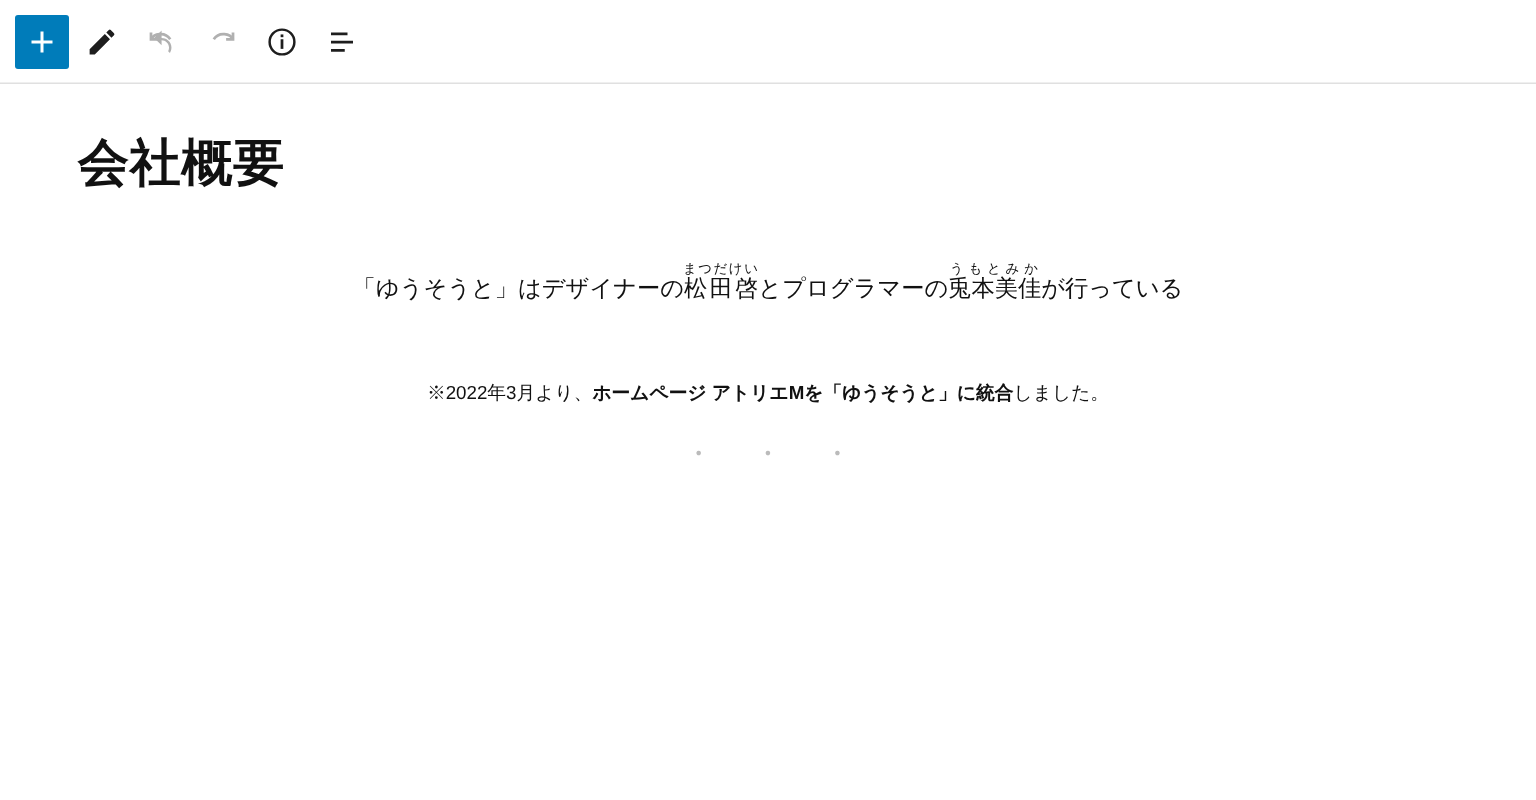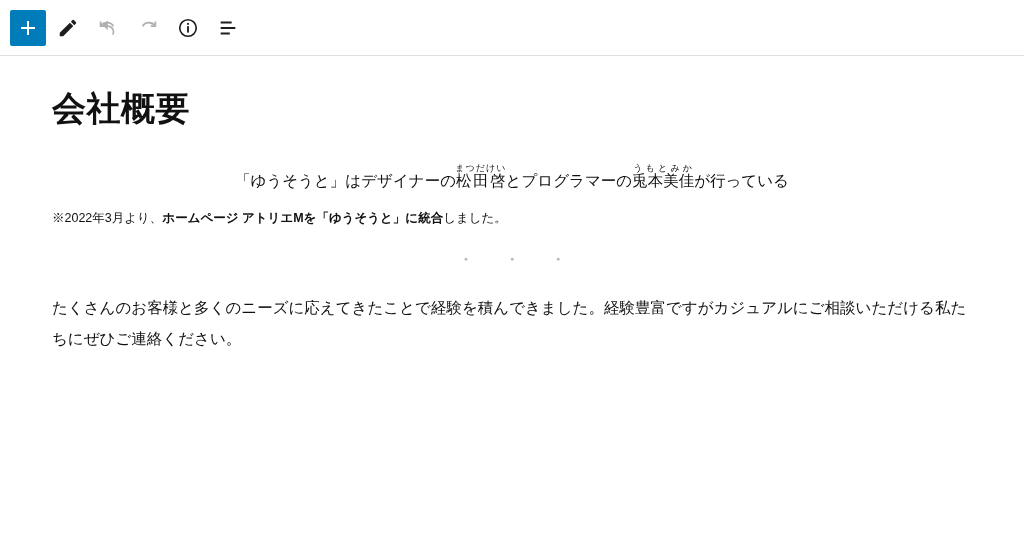--- a/index.html
+++ b/index.html
@@ -34,30 +34,31 @@
   .tb-btn svg { width: 24px; height: 24px; }
   .tb-btn.plain svg, .tb-btn.disabled svg { width: 22px; height: 22px; }
 
   .editor {
     padding: 30px 52px 0 52px;
   }
   .page-title {
     font-size: 34px;
     font-weight: 800;
     letter-spacing: 0.5px;
-    margin-bottom: 31px;
+    margin-bottom: 42px;
   }
   .intro {
     text-align: center;
     font-size: 15.5px;
     line-height: 2.0;
-    margin-bottom: 14px;
+    margin-bottom: 46px;
   }
   .intro ruby rt { font-size: 9px; letter-spacing: 1px; }
   .note {
+    text-align: center;
     font-size: 12.5px;
     margin-bottom: 28px;
   }
   .note .bold { font-weight: 700; }
   .dots {
     text-align: center;
     color: #bbb;
     letter-spacing: 42px;
     font-size: 7px;
     margin-bottom: 30px;
@@ -117,15 +118,14 @@
   <div class="intro">
     <span>「ゆうそうと」はデザイナーの</span><ruby><span>松田啓</span><rt>まつだけい</rt></ruby><span>とプログラマーの</span><ruby><span>兎本美佳</span><rt>うもとみか</rt></ruby><span>が行っている</span><br>
   </div>
 
   <div class="note">
     <span>※2022年3月より、</span><span class="bold">ホームページ アトリエMを「ゆうそうと」に統合</span><span>しました。</span>
   </div>
 
   <div class="dots">●●●</div>
 
-  <p class="body-text">たくさんのお客様と多くのニーズに応えてきたことで経験を積んできました。経験豊富ですがカジュアルにご相談いただける私たちにぜひご連絡ください。</p>
 
 </div>
 
 </body></html>

